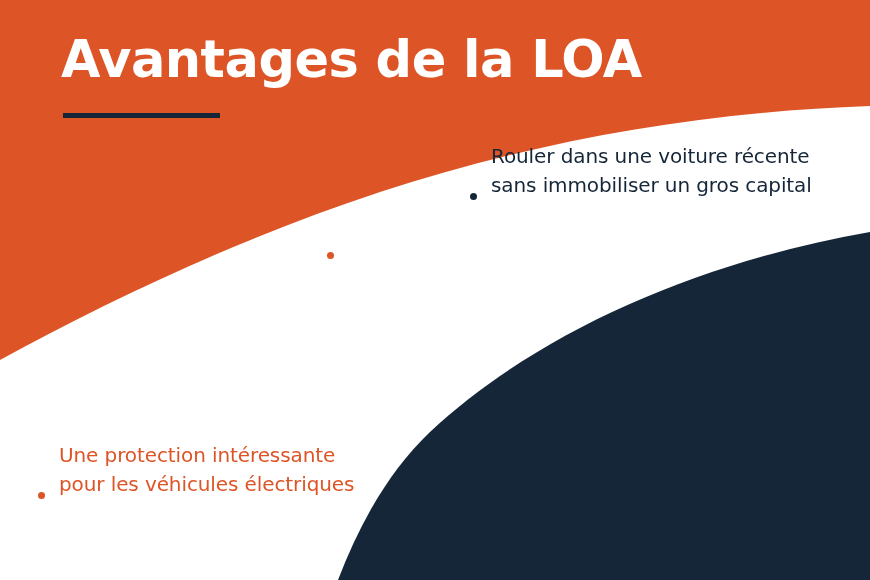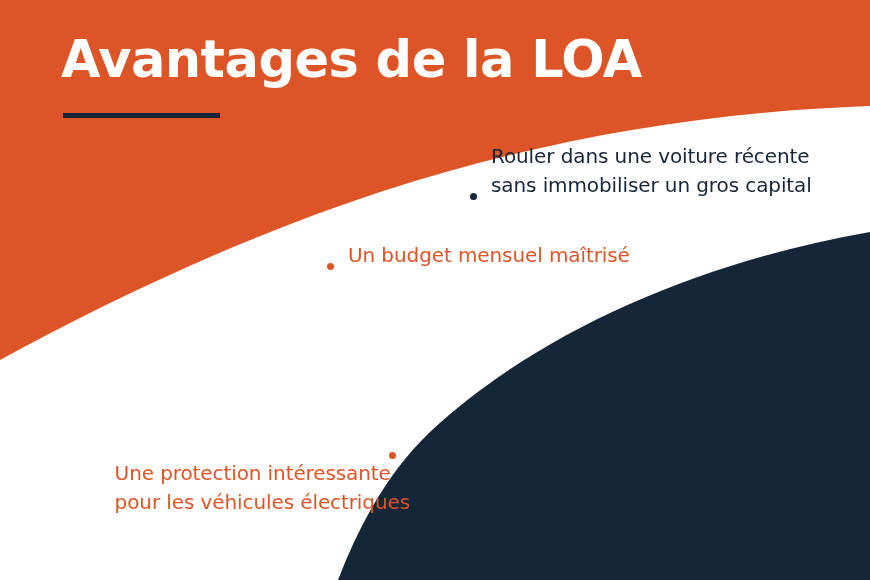--- a/index.html
+++ b/index.html
@@ -77,21 +77,21 @@
   }
 
   .navy  { color: #152639; }
   .navy  .bullet-dot { background: #152639; }
   .orange { color: #dd5526; }
   .orange .bullet-dot { background: #dd5526; }
 
   #bullet-1 { left: 470px; top: 142px; width: 400px; }
   #bullet-2 { left: 327px; top: 241px; width: 360px; }
   #bullet-3 { left: 153px; top: 318px; width: 360px; }
-  #bullet-4 { left: 30px;  top: 441px; width: 380px; flex-direction: column; }
+  #bullet-4 { left: 38px;  top: 441px; width: 380px; }
 </style>
 </head>
 <body>
 
 <div id="canvas">
 
   <svg id="bg-svg" viewBox="0 0 870 580" preserveAspectRatio="none">
     <rect x="0" y="0" width="870" height="580" fill="#ffffff"></rect>
     <path d="M0,0 L870,0 L870,106 C700,112 540,140 380,192 C240,238 110,300 0,360 Z" fill="#dd5526"></path>
     <path d="M870,232 C700,262 540,330 430,432 C390,470 360,522 338,580 L870,580 Z" fill="#152639"></path>
@@ -104,21 +104,20 @@
     <div id="title-underline"></div>
 
     <div class="bullet-item navy" id="bullet-1">
       <span class="bullet-dot"></span>
       <span class="bullet-text">Rouler dans une voiture récente
 sans immobiliser un gros capital</span>
     </div>
 
     <div class="bullet-item orange" id="bullet-2">
       <span class="bullet-dot"></span>
-      <span class="bullet-text">Un budget mensuel maîtrisé</span>
     </div>
 
 
     <div class="bullet-item orange" id="bullet-4">
       <span class="bullet-dot"></span>
       <span class="bullet-text">Une protection intéressante
 pour les véhicules électriques</span>
     </div>
 
   </div>

